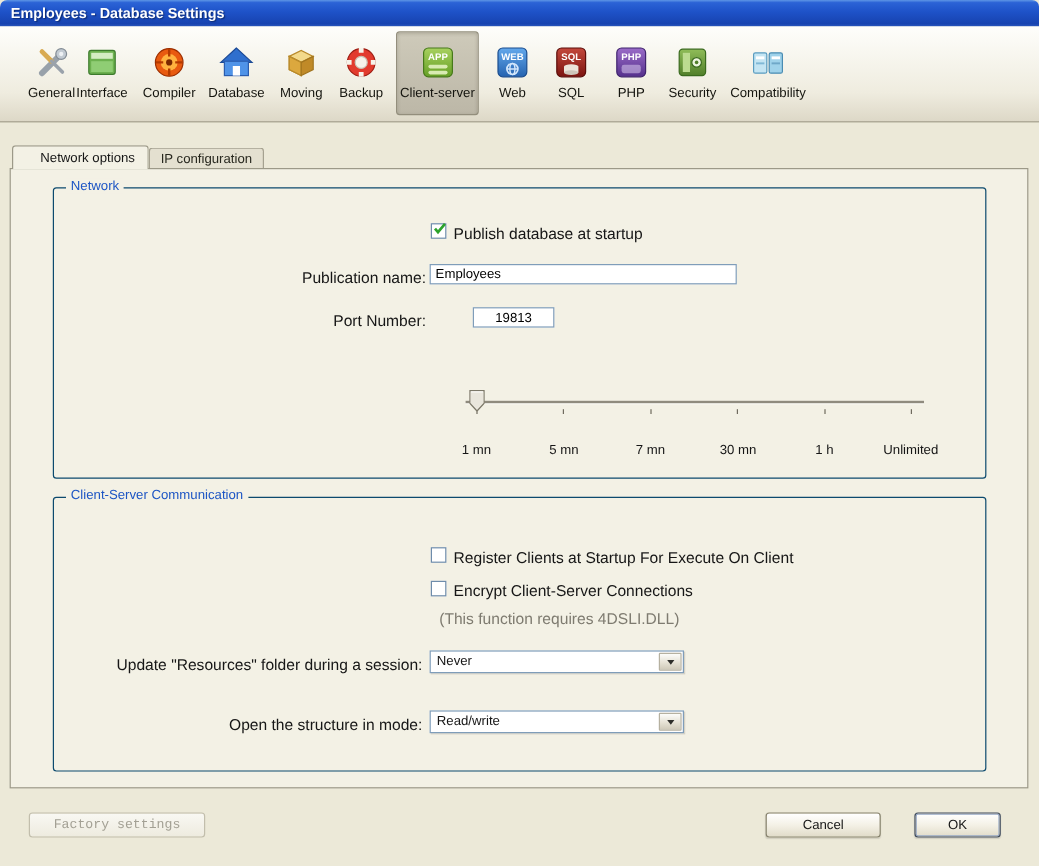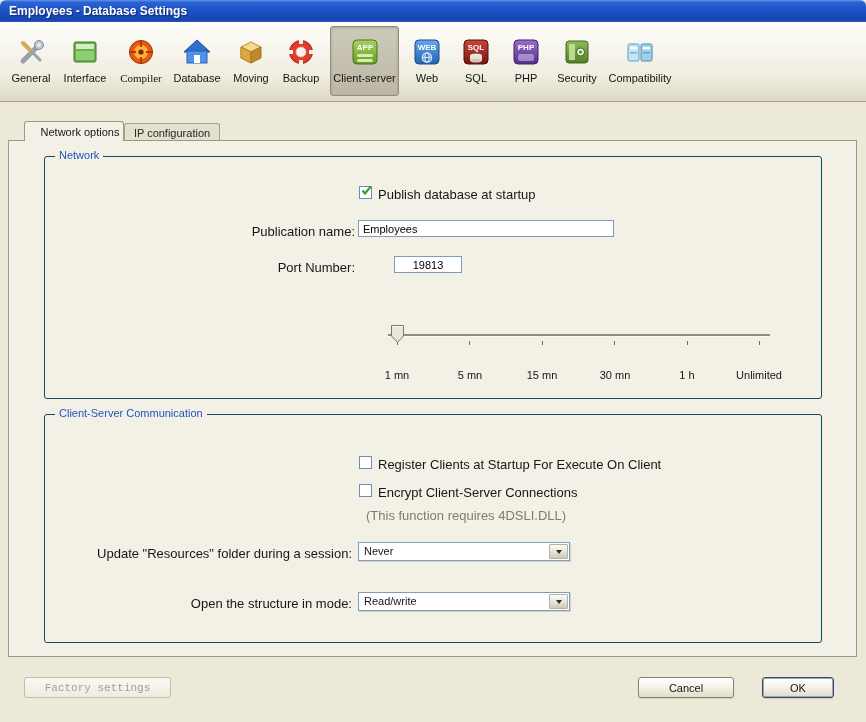--- a/index.html
+++ b/index.html
@@ -19,21 +19,21 @@
   .tool{position:absolute;top:4px;height:70px;box-sizing:border-box;display:flex;flex-direction:column;
     align-items:center;padding-top:9px;gap:4px;border-radius:3px;border:1px solid transparent;}
   .tool .icon{width:32px;height:32px;flex:0 0 32px;}
   .tool .tlabel{font-size:11px;color:#15150f;white-space:nowrap;}
   .tool.selected{background:linear-gradient(#cecaba,#bcb7a7);border:1px solid #938e7c;
     box-shadow:inset 0 1px 3px rgba(60,55,40,.25);}
 
   
   .tab{position:absolute;box-sizing:border-box;display:flex;align-items:center;justify-content:center;
     font-size:11px;border-radius:3px 3px 0 0;}
-  .tab.selected{left:24px;top:121px;width:100px;height:20px;background:#f3f1e5;
+  .tab.selected{left:10px;top:121px;width:114px;height:20px;background:#f3f1e5;
     border:1px solid #9c9988;border-bottom:none;z-index:3;padding-left:12px;}
   .tab.unselected{left:124px;top:123px;width:96px;height:18px;background:#e4e0d0;
     border:1px solid #a5a190;border-bottom:none;color:#28281f;}
   .panel{position:absolute;left:8px;top:140px;width:849px;height:517px;box-sizing:border-box;
     background:#f3f1e5;border:1px solid #9c9988;z-index:1;}
 
   
   .group{position:absolute;box-sizing:border-box;border:1px solid #0c4a6e;border-radius:3px;z-index:2;}
   .group-legend{position:absolute;top:-8px;left:10px;background:#f3f1e5;padding:0 4px;
     font-size:11px;color:#1d55c4;white-space:nowrap;}
@@ -79,21 +79,21 @@
 <body>
 
 <div id="window">
 
   <div class="titlebar">
     <span class="title">Employees - Database Settings</span>
   </div>
 
   <div class="toolbar">
 
-    <div class="tool" style="left:8px;width:46px;">
+    <div class="tool" style="left:20px;width:46px;">
       <span class="icon">
         <svg viewBox="0 0 32 32" width="32" height="32">
           <g stroke-linecap="round">
             <line x1="8" y1="25" x2="23" y2="10" stroke="#98a1aa" stroke-width="5"></line>
             <circle cx="24" cy="9" r="4.5" fill="#c2cad2" stroke="#828b94"></circle>
             <circle cx="24" cy="9" r="1.8" fill="#eef1f4"></circle>
             <line x1="8" y1="7" x2="16" y2="15" stroke="#d8aa52" stroke-width="4"></line>
             <line x1="16" y1="15" x2="25" y2="24" stroke="#9aa2ab" stroke-width="3"></line>
           </g>
         </svg>
@@ -105,21 +105,21 @@
       <span class="icon">
         <svg viewBox="0 0 32 32" width="32" height="32">
           <rect x="5" y="6" width="22" height="20" rx="2" fill="#6cb14f" stroke="#3c7a2c"></rect>
           <rect x="7" y="8" width="18" height="5" fill="#d4edc2"></rect>
           <rect x="7" y="15" width="18" height="9" fill="#8fcd74"></rect>
         </svg>
       </span>
       <span class="tlabel">Interface</span>
     </div>
 
-    <div class="tool" style="left:116px;width:50px;font-family:Liberation Serif, serif;">
+    <div class="tool" style="left:116px;width:50px;">
       <span class="icon">
         <svg viewBox="0 0 32 32" width="32" height="32">
           <circle cx="16" cy="16" r="11.5" fill="#e85a10" stroke="#9c2e00"></circle>
           <circle cx="16" cy="16" r="7" fill="#ffb23e"></circle>
           <g stroke="#b33a00" stroke-width="2">
             <line x1="16" y1="5" x2="16" y2="11"></line>
             <line x1="16" y1="21" x2="16" y2="27"></line>
             <line x1="5" y1="16" x2="11" y2="16"></line>
             <line x1="21" y1="16" x2="27" y2="16"></line>
           </g>
@@ -309,21 +309,21 @@
     </svg>
   </div>
   <div class="tick" style="left:397px;"></div>
   <div class="tick" style="left:469px;"></div>
   <div class="tick" style="left:542px;"></div>
   <div class="tick" style="left:614px;"></div>
   <div class="tick" style="left:687px;"></div>
   <div class="tick" style="left:759px;"></div>
   <span class="tick-lbl" style="left:397px;">1 mn</span>
   <span class="tick-lbl" style="left:470px;">5 mn</span>
-  <span class="tick-lbl" style="left:542px;">15 mn</span>
+  <span class="tick-lbl" style="left:542px;">7 mn</span>
   <span class="tick-lbl" style="left:615px;">30 mn</span>
   <span class="tick-lbl" style="left:687px;">1 h</span>
   <span class="tick-lbl" style="left:759px;">Unlimited</span>
 
   <div class="group comm">
     <span class="group-legend">Client-Server Communication</span>
   </div>
 
   <span class="checkbox" style="left:359px;top:456px;"></span>
   <span class="lbl" style="left:378px;top:457px;">Register Clients at Startup For Execute On Client</span>

